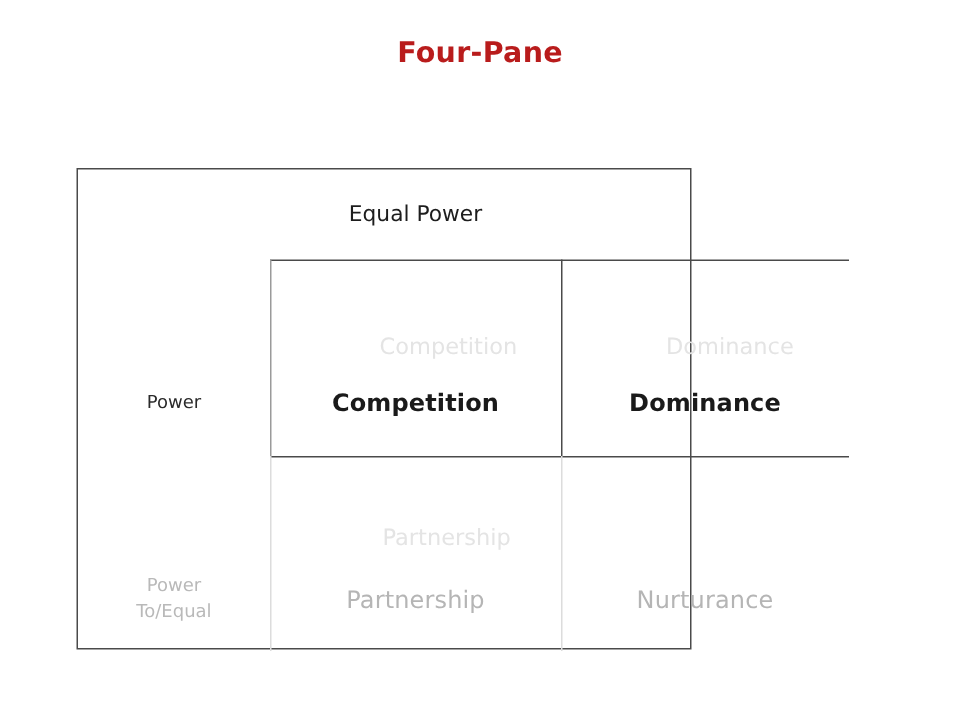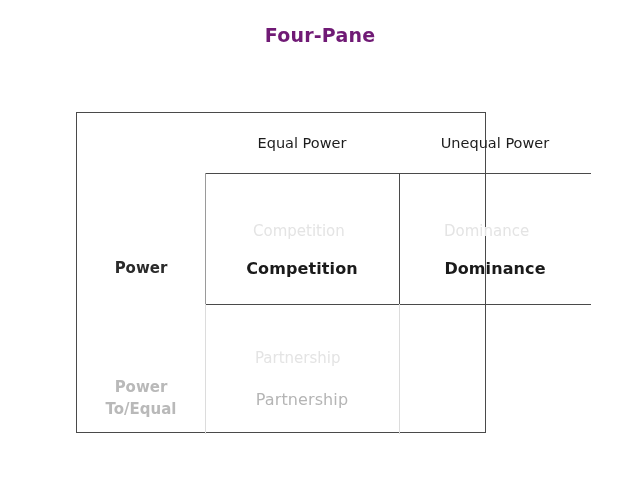--- a/index.html
+++ b/index.html
@@ -22,30 +22,30 @@
   .title-block {
     position: absolute;
     left: 0;
     top: 26px;
     width: 640px;
     text-align: center;
   }
   .title-line {
     font-size: 19px;
     font-weight: bold;
-    color: #701a75;
+    color: #b91c1c;
     letter-spacing: 0.2px;
     line-height: 1.0;
   }
   .title-line-1 { margin-bottom: 16px; }
 
   
   .matrix {
     position: absolute;
-    left: 76px;
+    left: 51px;
     top: 112px;
     width: 410px;
     height: 321px;
     box-sizing: border-box;
     border: 1.4px solid #4a4a4a;
   }
 
   
   .cell {
     position: absolute;
@@ -69,23 +69,23 @@
 
   
   .rowlabel {
     left: 0;
     width: 128px;
   }
   .rowlabel-top    { top: 60px;  height: 191px; }
   .rowlabel-bottom { top: 251px; height: 70px; }
 
   .rowlabel-text {
-    font-size: 15px;
+    font-size: 12px;
     line-height: 1.45;
-    font-weight: bold;
+    font-weight: normal;
   }
   .tone-strong { color: #2b2b2b; }
   .tone-faded  { color: #b9b9b9; }
 
   
   .q-tl { left: 128px; top: 60px;  width: 194px; height: 191px; }
   .q-tr { left: 322px; top: 60px;  width: 192px; height: 191px; }
   .q-bl { left: 128px; top: 251px; width: 194px; height: 70px; }
   .q-br { left: 322px; top: 251px; width: 192px; height: 70px; }
 
@@ -152,23 +152,20 @@
     <div class="rule rule-faint rule-v-mid-bottom"></div>
 
     <div class="cell hdr-blank">
       <span class="hdr-text"></span>
     </div>
 
     <div class="cell hdr-1">
       <span class="hdr-text">Equal Power</span>
     </div>
 
-    <div class="cell hdr-2">
-      <span class="hdr-text">Unequal Power</span>
-    </div>
 
     <div class="cell rowlabel rowlabel-top">
       <span class="rowlabel-text tone-strong">
         <span>Power</span><br>
       </span>
     </div>
 
     <div class="cell rowlabel rowlabel-bottom">
       <span class="rowlabel-text tone-faded">
         <span>Power</span><br>
@@ -181,20 +178,23 @@
     </div>
 
     <div class="cell q-tr">
       <span class="q-text-strong">Dominance</span>
     </div>
 
     <div class="cell q-bl">
       <span class="q-text-faded">Partnership</span>
     </div>
 
+    <div class="cell q-br">
+      <span class="q-text-faded">Nurturance</span>
+    </div>
 
   </div>
 
   <div class="ghost" style="left:253px; top:222px;">Competition</div>
   <div class="ghost" style="left:444px; top:222px;">Dominance</div>
   <div class="ghost" style="left:255px; top:349px;">Partnership</div>
 
 </div>
 
 </body></html>

